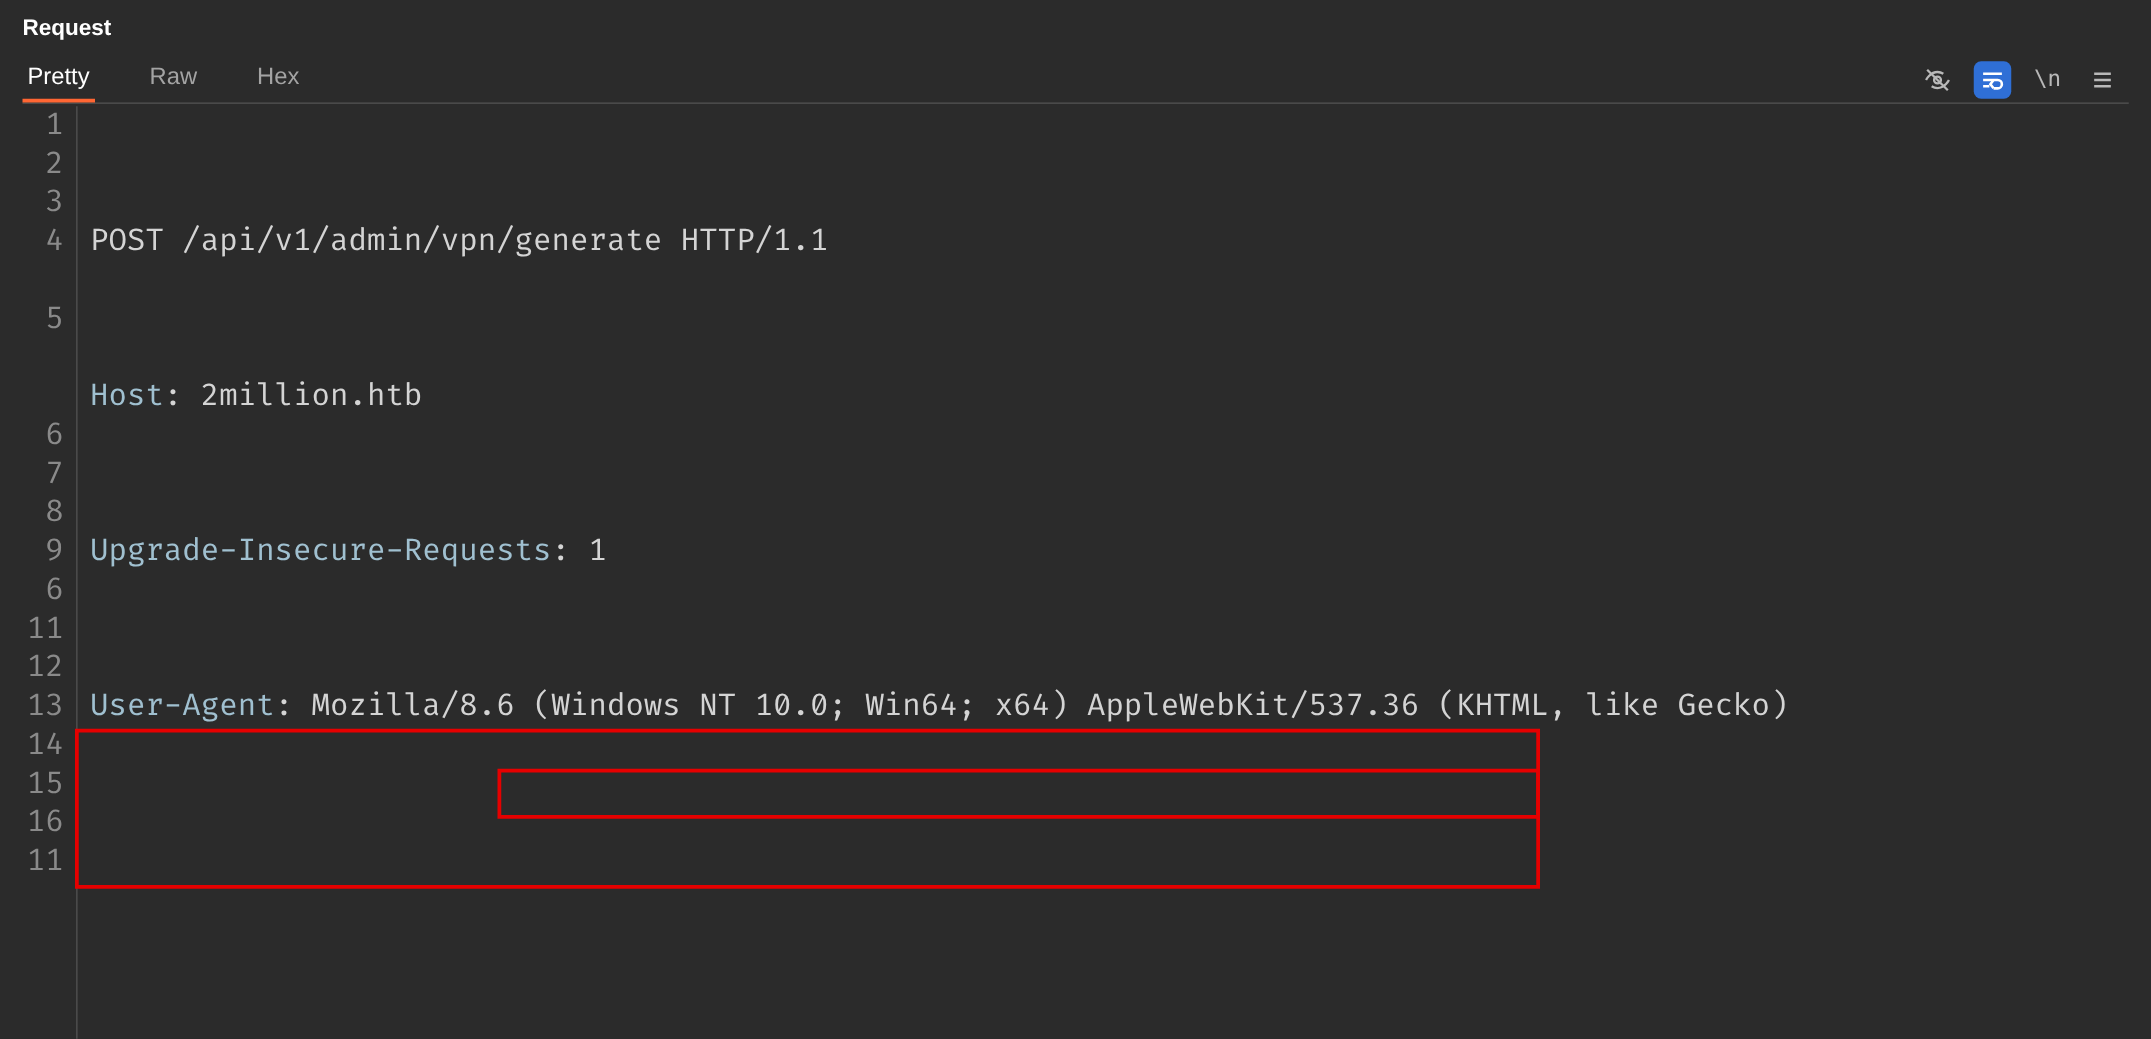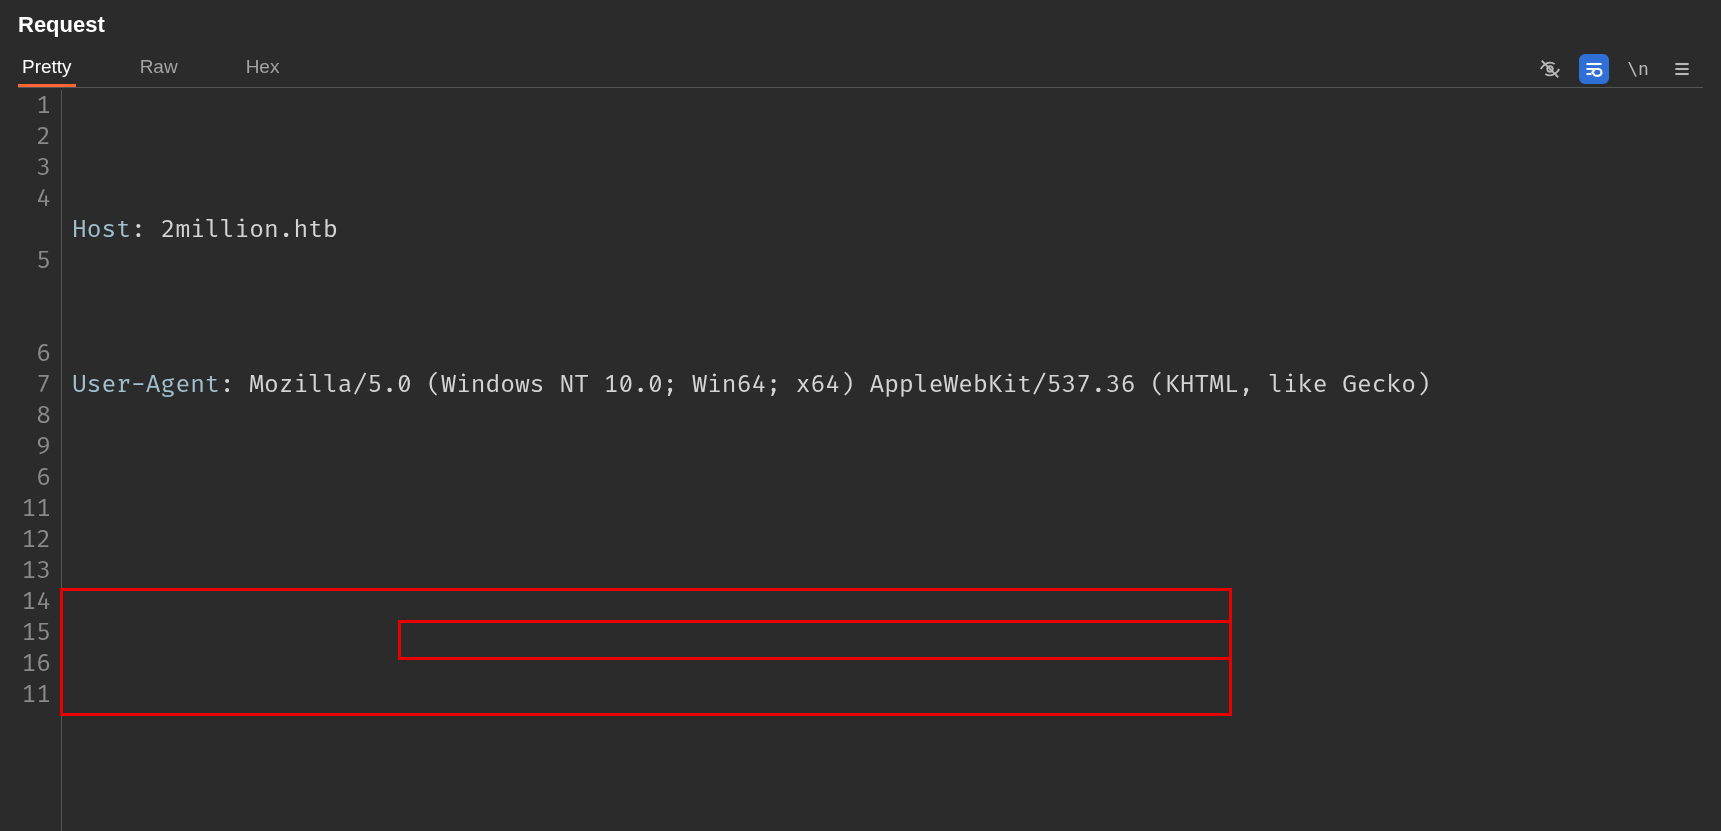--- a/index.html
+++ b/index.html
@@ -8,36 +8,36 @@
     color: #d4d4d4;
     font-family: 'Segoe UI', Arial, sans-serif;
     width: 1721px;
     height: 831px;
     overflow: hidden;
   }
   .panel {
     padding: 12px 18px 0 18px;
   }
   .panel-title {
-    font-size: 22px;
+    font-size: 18px;
     font-weight: 700;
     color: #ffffff;
     margin-bottom: 12px;
   }
   .tab-bar {
     display: flex;
     align-items: center;
     justify-content: space-between;
     border-bottom: 1px solid #555;
     height: 38px;
     padding-right: 6px;
   }
   .tabs {
     display: flex;
-    gap: 60px;
+    gap: 40px;
     height: 100%;
   }
   .tab {
     display:flex;
     align-items:center;
     height:100%;
     font-size: 19px;
     color: #a3a3a3;
     cursor: pointer;
     border-bottom: 3px solid transparent;
@@ -158,25 +158,27 @@
       <div>12</div>
       <div>13</div>
       <div>14</div>
       <div>15</div>
       <div>16</div>
       <div>11</div>
     </div>
 
     <div class="code">
       
+      <div class="line">POST /api/v1/admin/vpn/generate HTTP/1.1</div>
       
       <div class="line"><span class="tok-head">Host</span><span>: </span><span>2million.htb</span></div>
       
-      
-      <div class="line"><span class="tok-head">User-Agent</span><span>: </span><span>Mozilla/5.0 (Windows NT 10.0; Win64; x64) AppleWebKit/537.36 (KHTML, like Gecko) </span></div>
+      <div class="line"><span class="tok-head">Upgrade-Insecure-Requests</span><span>: </span><span>1</span></div>
+      
+      <div class="line"><span class="tok-head">User-Agent</span><span>: </span><span>Mozilla/8.6 (Windows NT 10.0; Win64; x64) AppleWebKit/537.36 (KHTML, like Gecko) </span></div>
       
       
       
       
       
       
       
       
       
       

